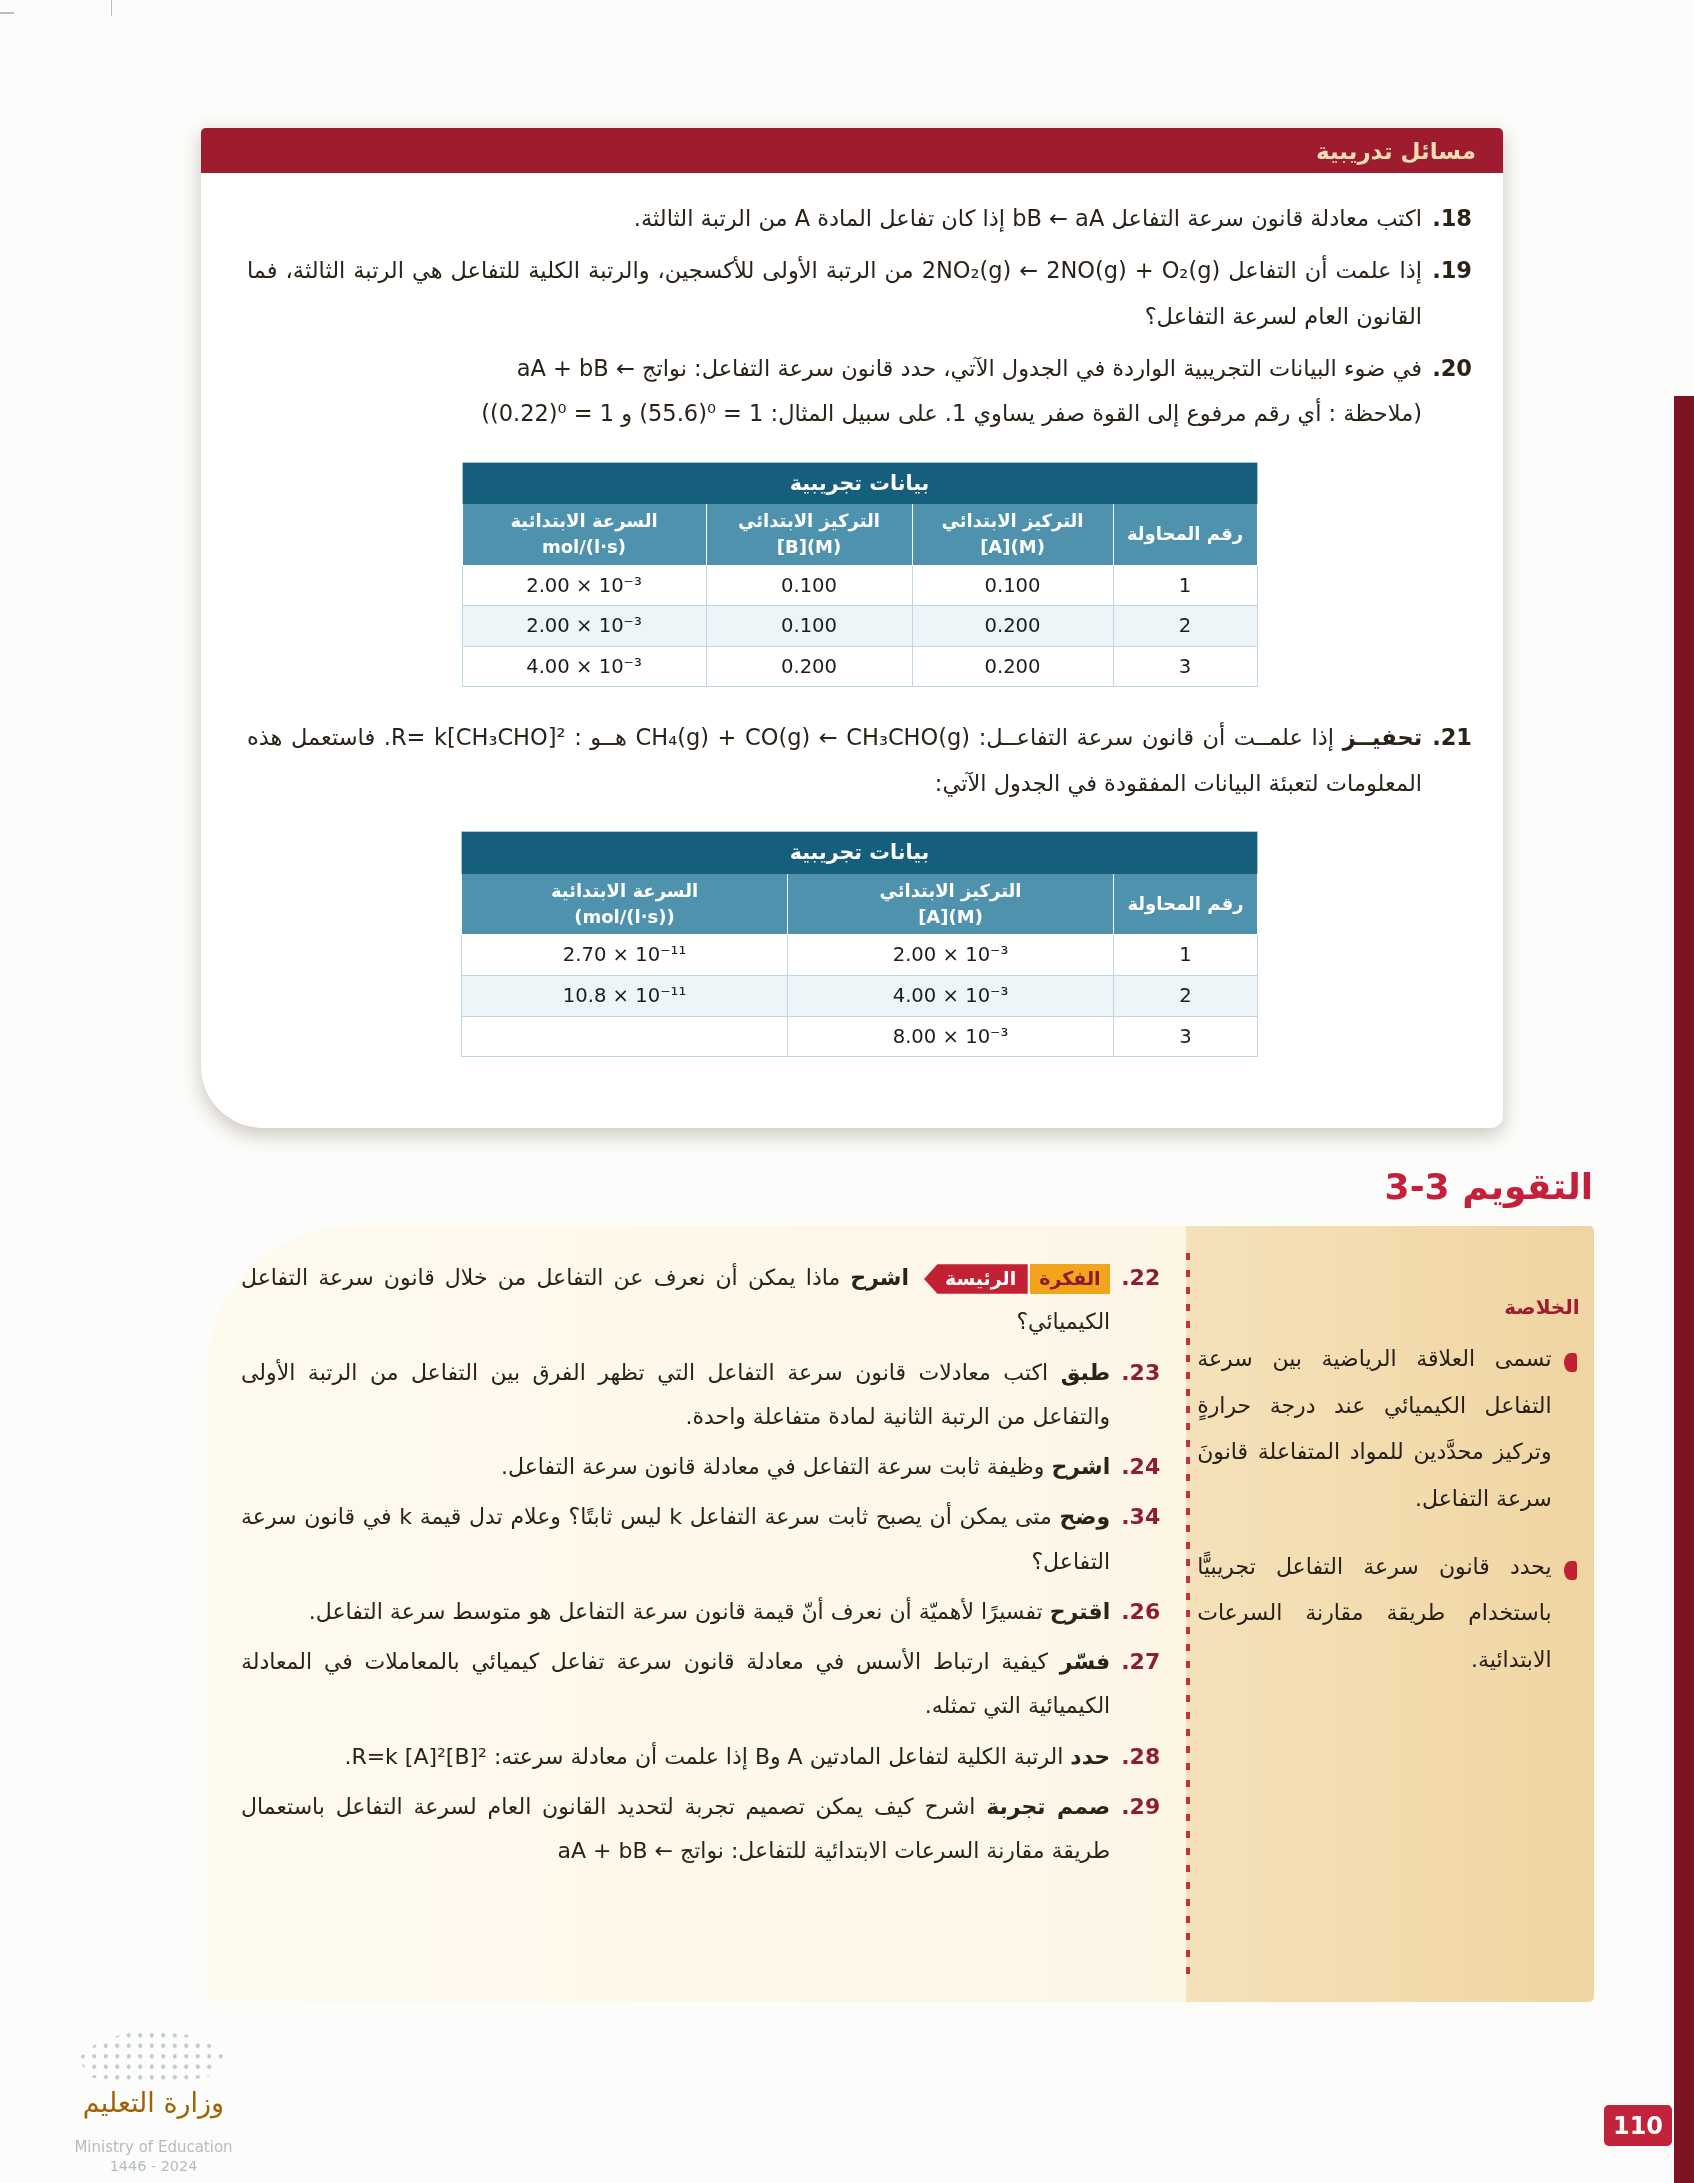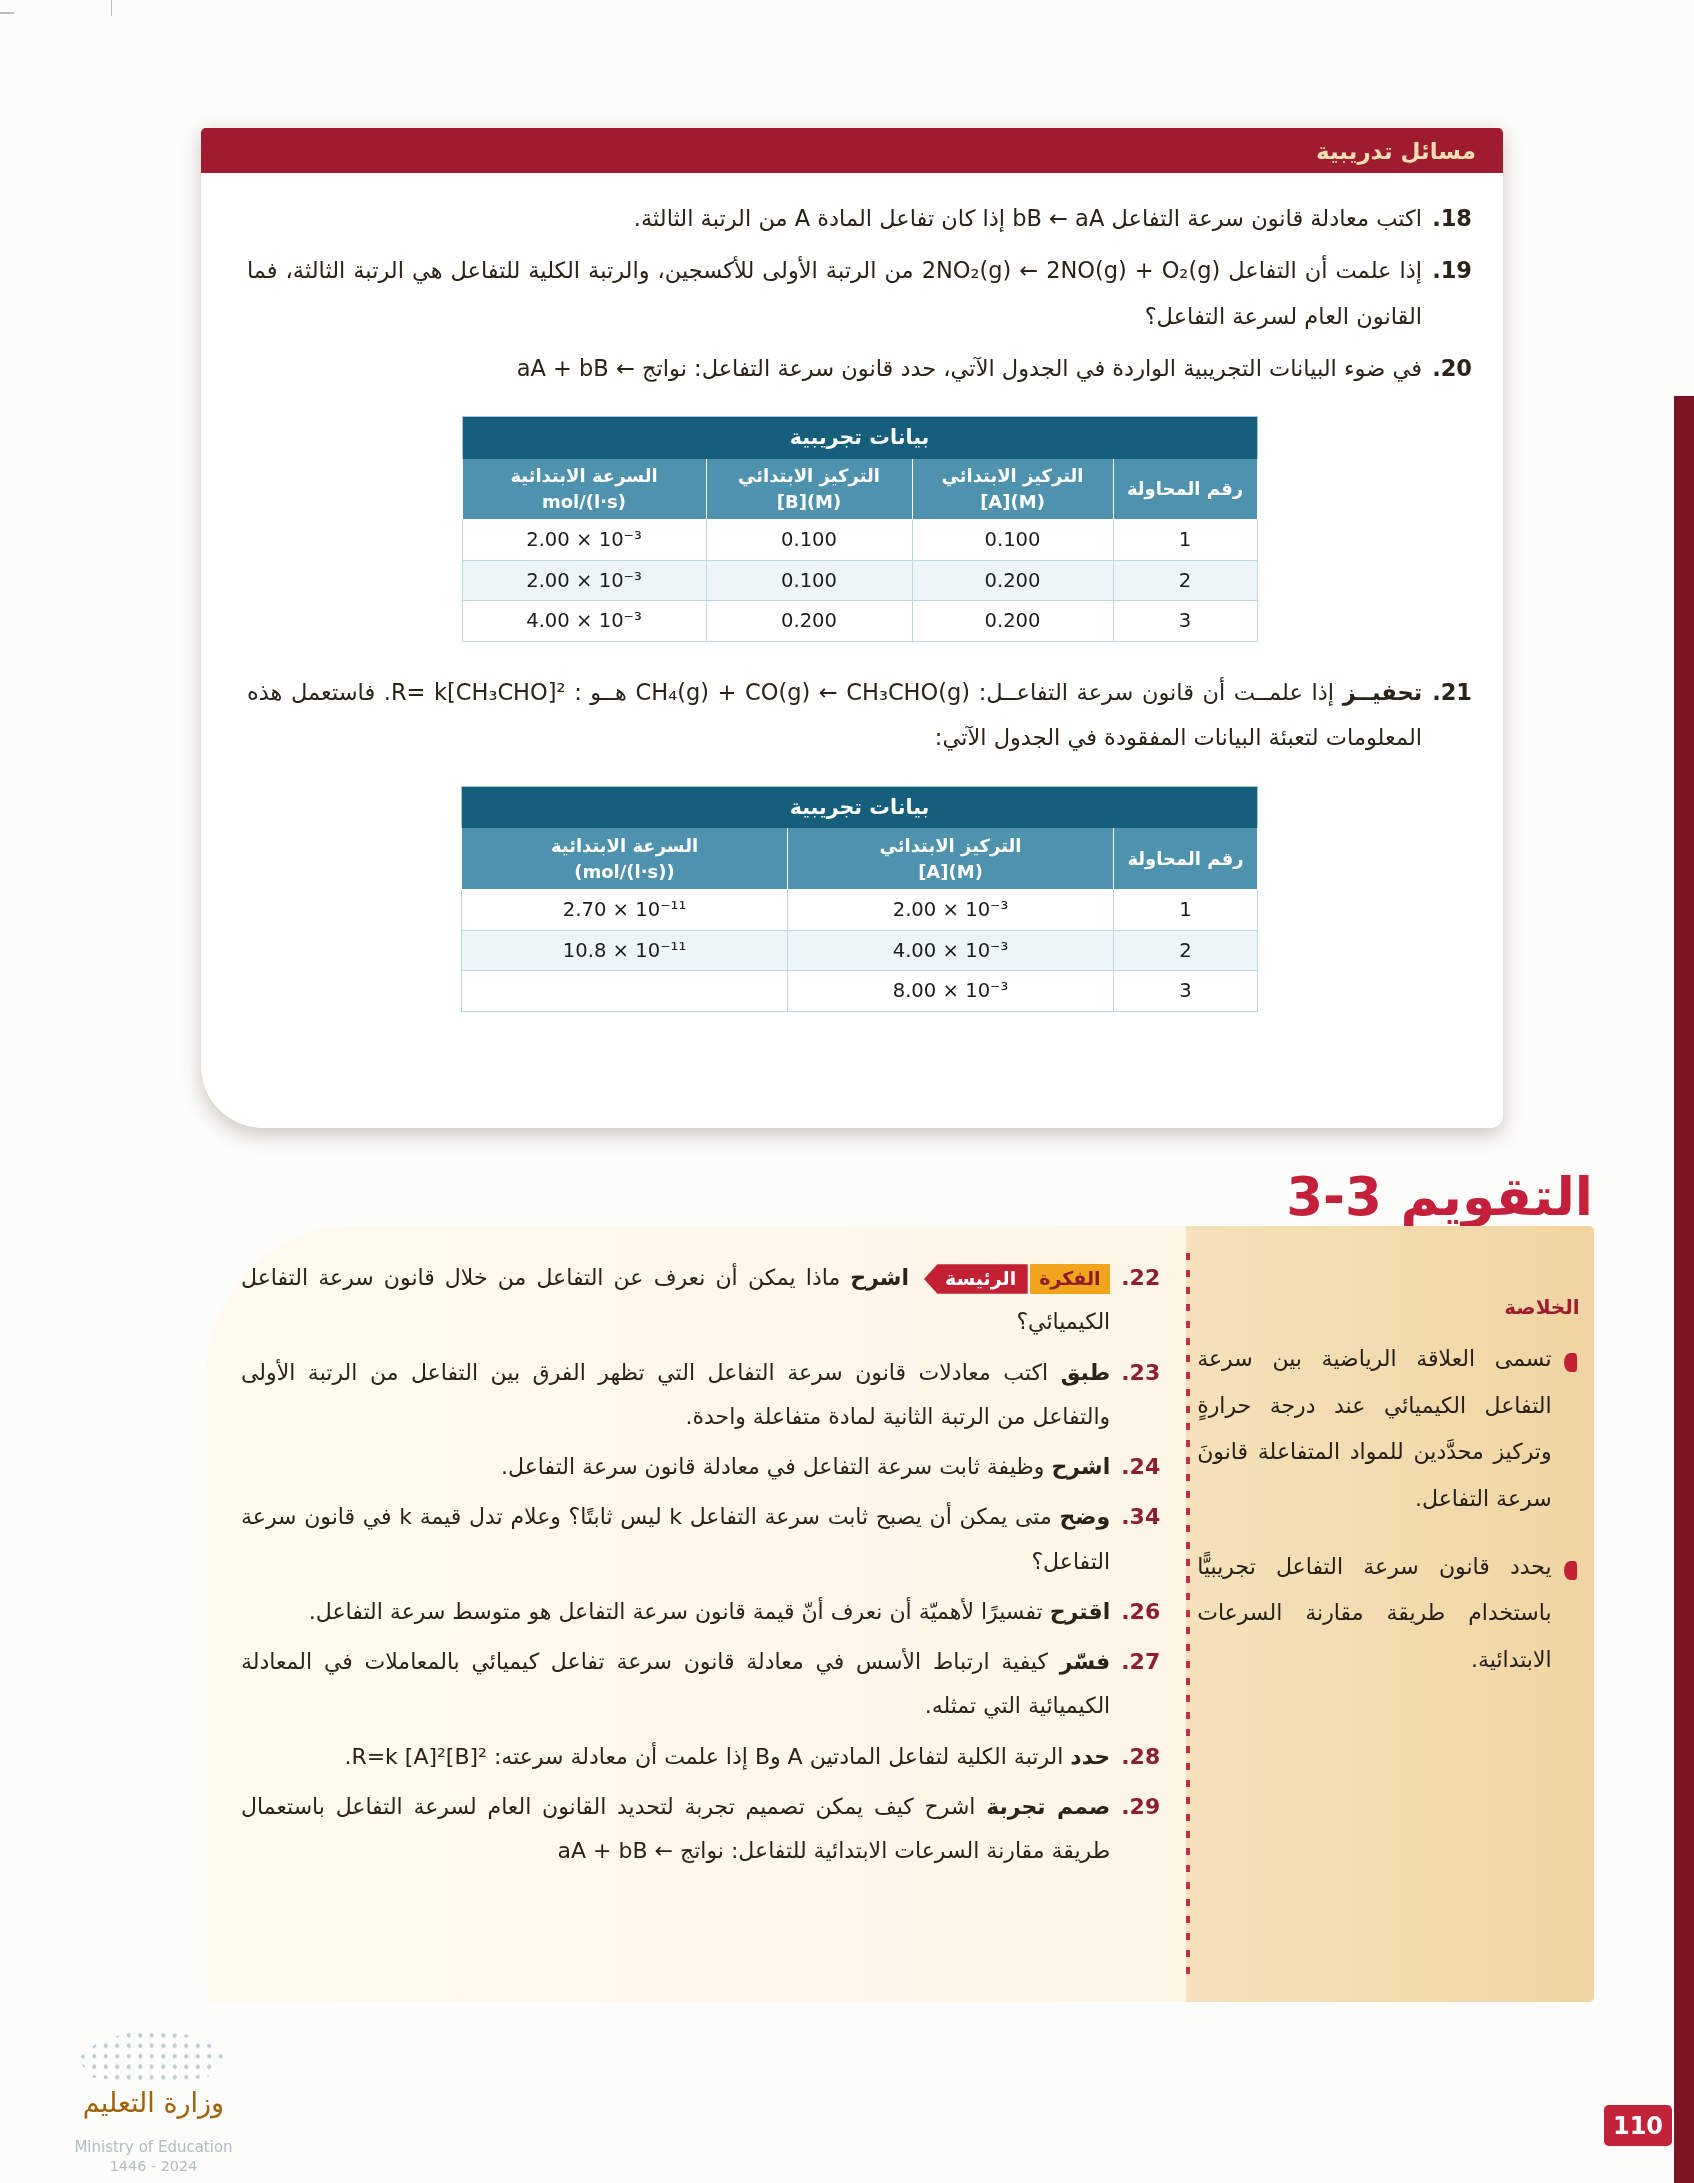--- a/index.html
+++ b/index.html
@@ -43,21 +43,21 @@
   }
   .colh span { display:block; }
   .dtable tbody td {
     background:#ffffff; height:34px; text-align:center; vertical-align:middle;
     font-size:19.6px; color:#1c1c1c; border:1px solid #bdd8e3;
   }
   .dtable tbody tr:nth-child(even) td { background:#edf5f8; }
   td.v, .colh .sub { direction:ltr; unicode-bidi:isolate; }
 
   
-  .assess-title { position:absolute; top:1166px; right:101px; color:#c4203b; font-size:53px; font-weight:bold; }
+  .assess-title { position:absolute; top:1166px; right:101px; color:#c4203b; font-size:36px; font-weight:bold; }
   .assess {
     position:absolute; top:1226px; left:207px; width:1387px; min-height:776px;
     background:linear-gradient(to left, #f0d5a2 0%, #f7e7c4 42%, #fbf2dd 100%);
     border-radius:148px 4.8px 4.8px 6.7px; display:flex; overflow:hidden;
   }
   .summary { flex:0 0 404px; padding:25px 14.4px 19px 7.2px; }
   .summary-title { color:#9e1b30; font-size:20px; font-weight:bold; margin-bottom:17px;margin-top:44px; }
   .s-bullet { position:relative; padding-right:28px; font-size:22px; line-height:2.12; text-align:justify; margin-bottom:21px; color:#262018; }
   .s-marker { position:absolute; right:2.9px; top:17px; width:12.4px; height:19px; background:#c22133; border-radius:50% 22% 22% 50%; }
   .dotline { flex:0 0 3.8px; margin:27px 0; background-image:repeating-linear-gradient(to bottom, #c23047 0 6.7px, transparent 6.7px 17px); }
@@ -120,20 +120,21 @@
         <span class="pnum">19.</span>
         <div class="ptext">
           <p><span>إذا علمت أن التفاعل</span> <span class="ltr">2NO₂(g) ← 2NO(g) + O₂(g)</span> <span>من الرتبة الأولى للأكسجين، والرتبة الكلية للتفاعل هي الرتبة الثالثة، فما القانون العام لسرعة التفاعل؟</span></p>
         </div>
       </div>
 
       <div class="prob">
         <span class="pnum">20.</span>
         <div class="ptext">
           <p><span>في ضوء البيانات التجريبية الواردة في الجدول الآتي، حدد قانون سرعة التفاعل:  نواتج ←</span> <span class="ltr">aA + bB</span></p>
+          <p><span>(ملاحظة : أي رقم مرفوع إلى القوة صفر يساوي 1. على سبيل المثال:</span> <span class="ltr">(55.6)⁰ = 1</span> <span>و</span> <span class="ltr">(0.22)⁰ = 1</span><span>)</span></p>
         </div>
       </div>
 
       <table class="dtable">
         <colgroup>
             <col style="width:144px">
             <col style="width:201px">
             <col style="width:206px">
             <col style="width:244px">
           </colgroup>

